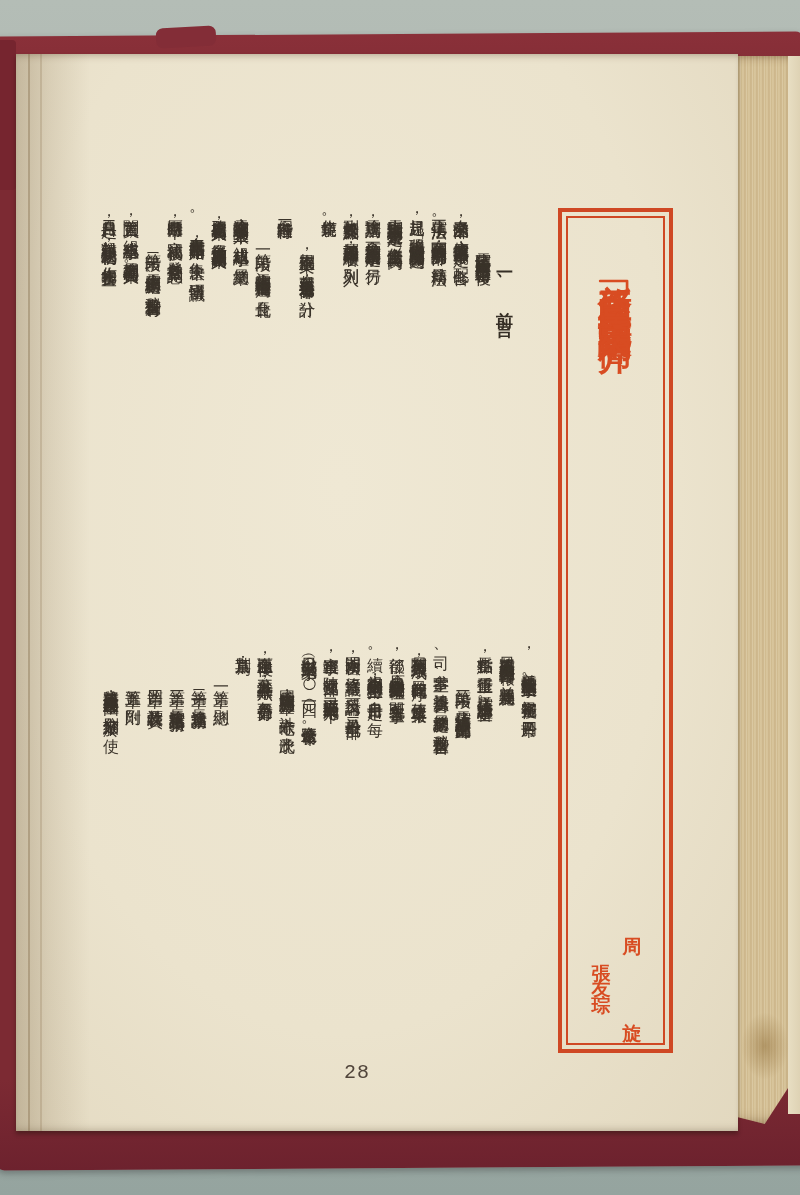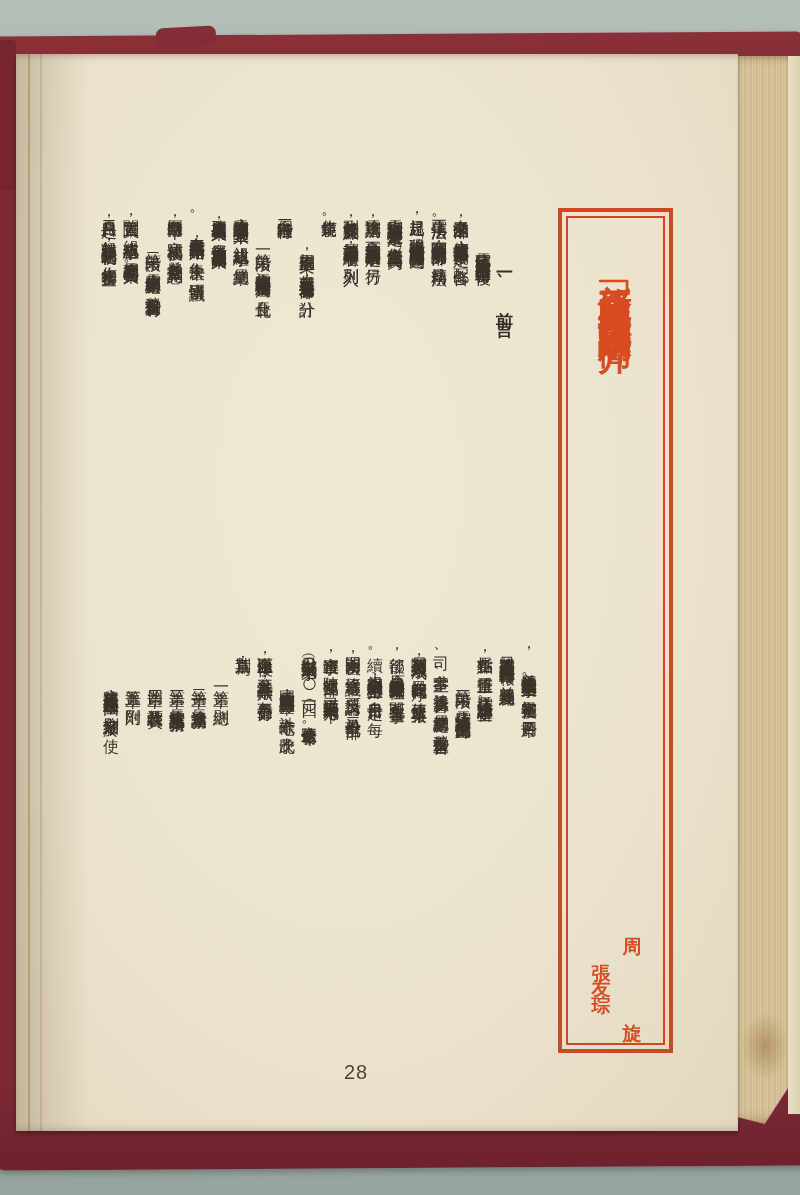--- a/index.html
+++ b/index.html
@@ -83,21 +83,21 @@
     font-size:34px;font-weight:bold;letter-spacing:4px;
     color:#d84c22;white-space:pre;
   }
   .author{position:absolute;font-size:19px;font-weight:bold;color:#d84c22;white-space:pre;}
   .author-right{left:58px;top:710px;letter-spacing:1.75em;}
   .author-left{left:27px;top:737px;letter-spacing:0.8em;}
   
   .page-number{
     left:328px;top:1007px;width:60px;
     font-size:20px;color:#50443a;letter-spacing:1px;
-    font-family:Liberation Sans, sans-serif;
+    font-family:Liberation Mono, monospace;
   }
 </style>
 </head>
 <body>
 
 <div class="abs cover"></div>
 <div class="abs cover-bump"></div>
 <div class="abs cover-tab"></div>
 
 <div class="abs edge-stack"></div>

